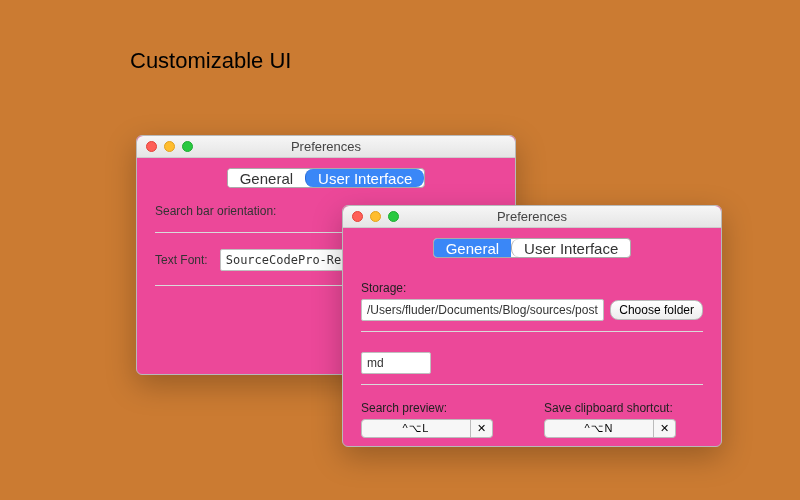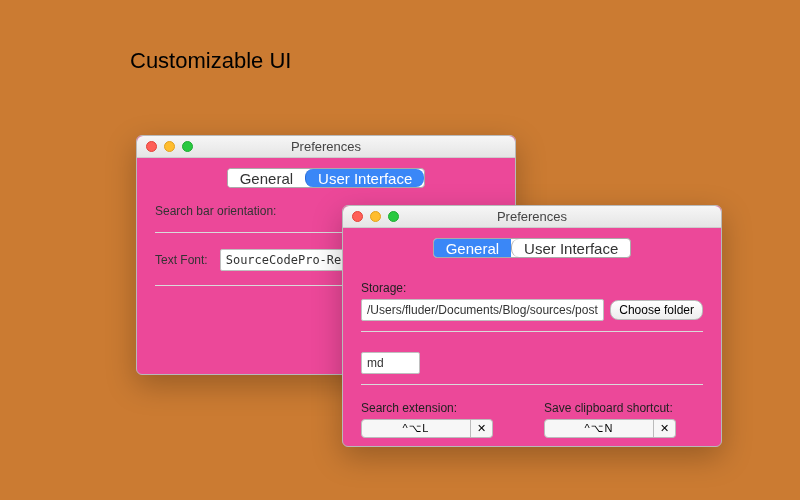--- a/index.html
+++ b/index.html
@@ -284,29 +284,29 @@
     <div class="lbl-sm" style="margin-top:15px;">Storage:</div>
     <div class="storage-row">
       <input class="text-input storage-input" value="/Users/fluder/Documents/Blog/sources/posts" style="">
       <button class="mac-btn">Choose folder</button>
     </div>
   </div>
   <div class="divider" style="margin-top:10px;"></div>
   <div class="section">
     <div class="cols">
       <div class="col">
-        <input class="text-input" style="width: 59px;" value="md">
+        <input class="text-input" style="width: 70px;" value="md">
       </div>
     </div>
   </div>
   <div class="divider" style="margin-top:10px;"></div>
   <div class="section">
     <div class="cols">
       <div class="col">
-        <div class="lbl-sm">Search extension:</div>
+        <div class="lbl-sm">Search preview:</div>
         <div class="shortcut-box">
           <div class="shortcut-rec">^⌥L</div>
           <div class="shortcut-x">✕</div>
         </div>
       </div>
       <div class="col">
         <div class="lbl-sm">Save clipboard shortcut:</div>
         <div class="shortcut-box">
           <div class="shortcut-rec">^⌥N</div>
           <div class="shortcut-x">✕</div>

